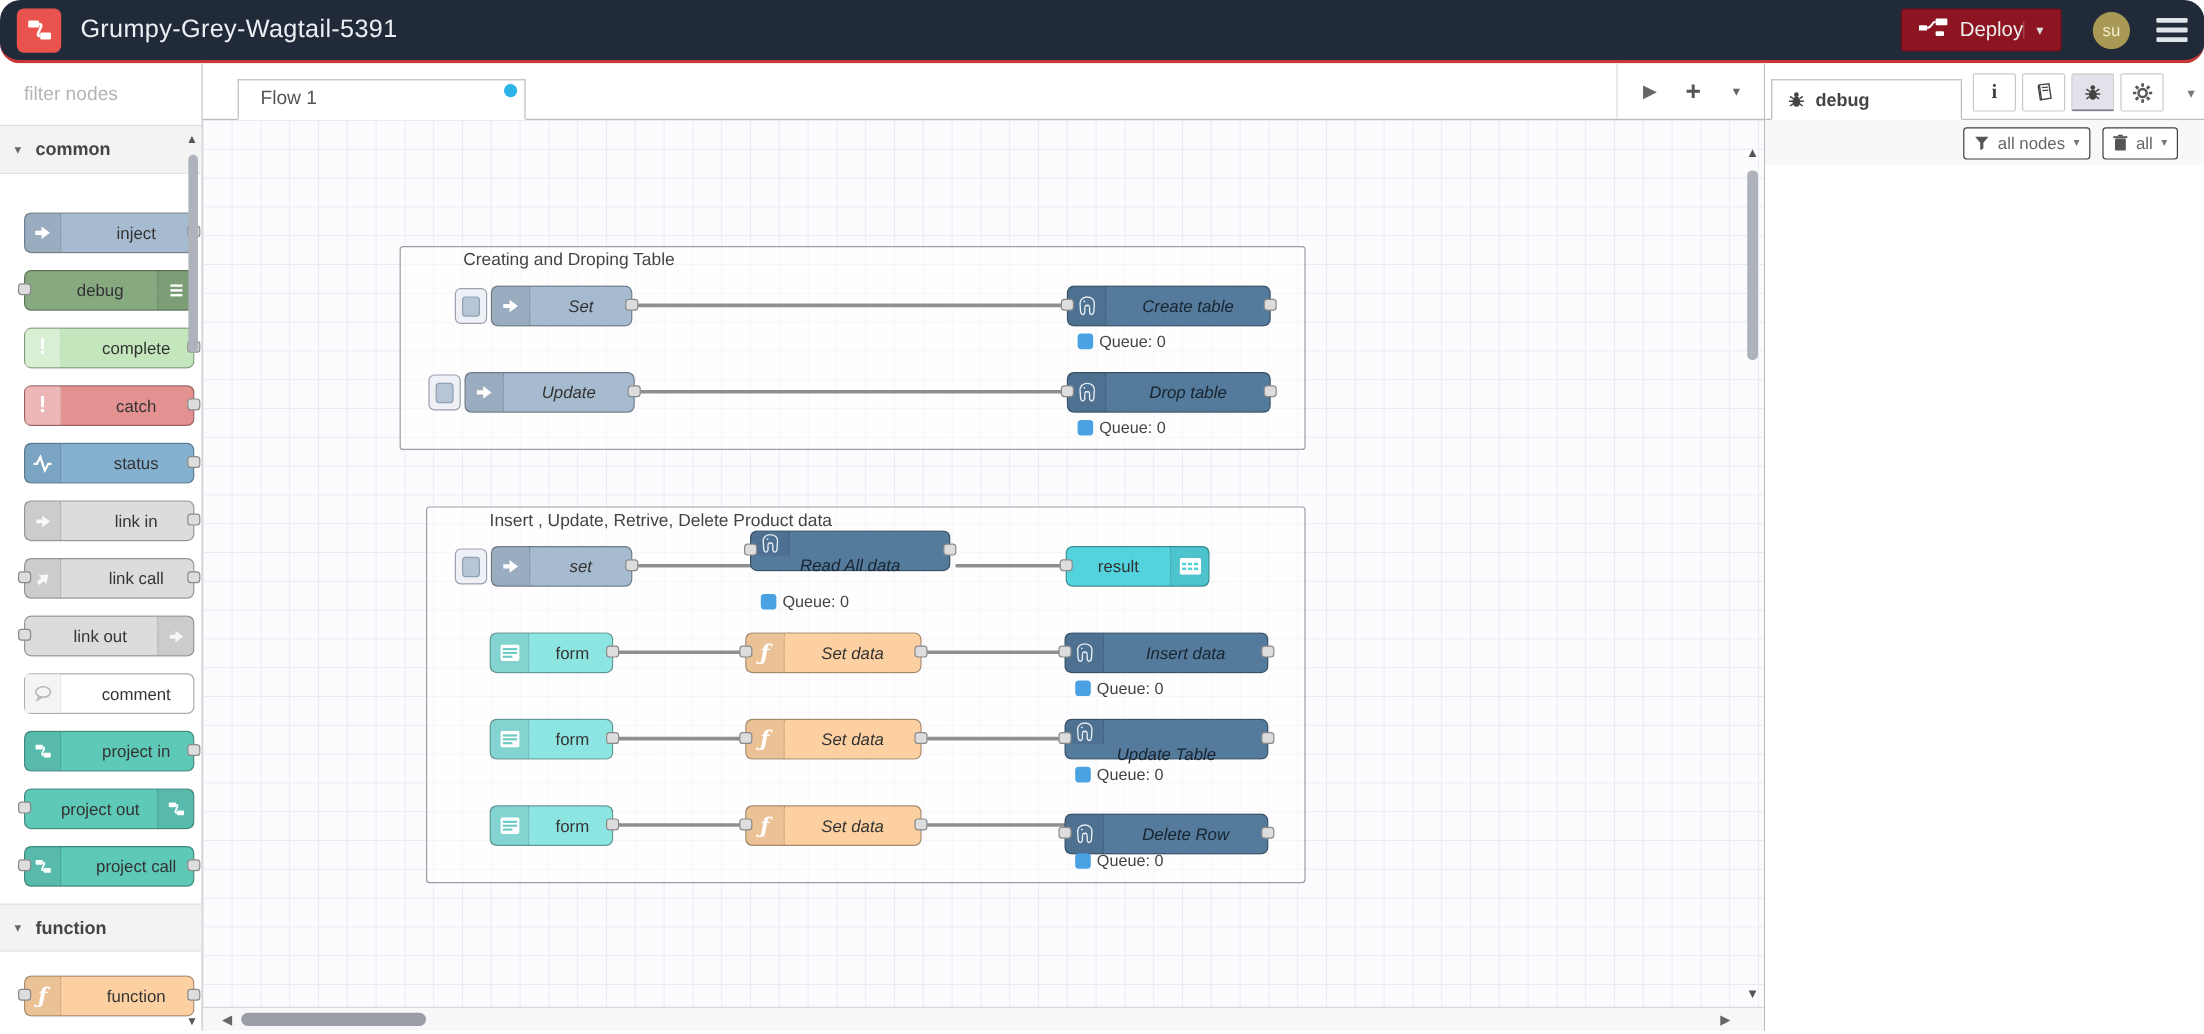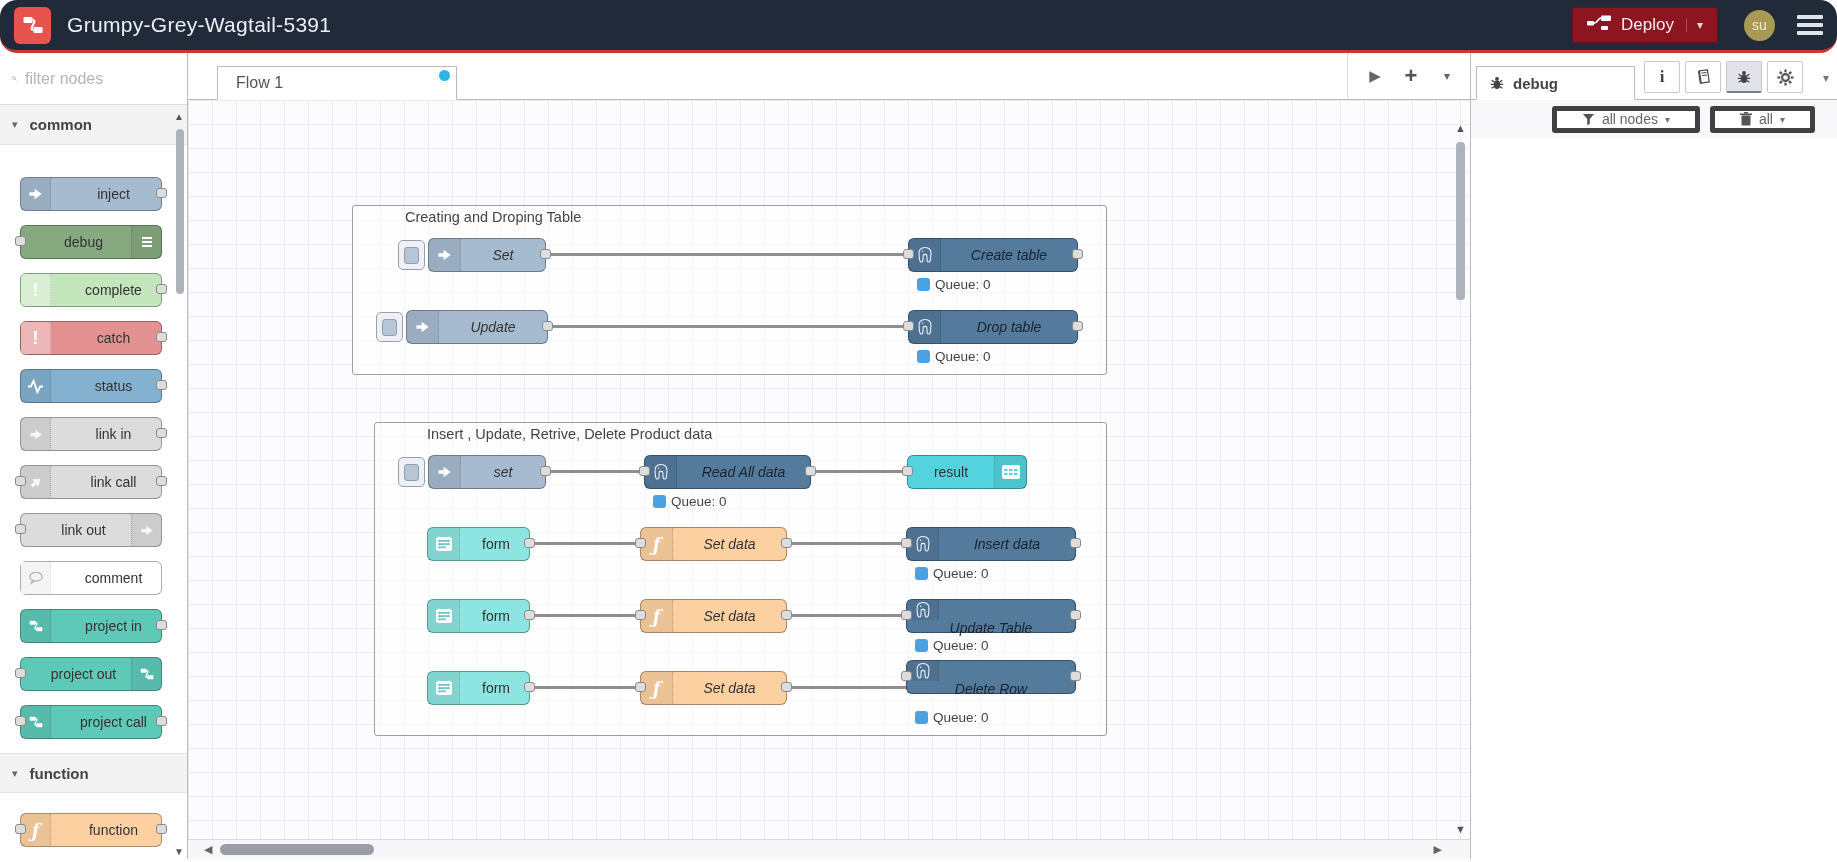--- a/index.html
+++ b/index.html
@@ -8,31 +8,31 @@
 
   
   .header { height:53px; background:#212a39; border-bottom:3px solid #c73737;
     display:flex; align-items:center; padding:0 14px;border-radius:17px; }
   .logo { width:37px; height:37px; background:#e9534e; border-radius:6px;
     display:flex; align-items:center; justify-content:center; }
   .app-title { color:#eceff4; font-size:21px; margin-left:16px; letter-spacing:.3px; }
   .header-spacer { flex:1; }
   .deploy-btn { height:36px; background:#8c1521; border:1px solid #6e0f18; border-radius:3px;
     color:#eee; font-size:17px; display:flex; align-items:center; padding:0 14px; cursor:pointer; }
-  .deploy-btn .dlabel { margin:0 12px 0 10px; }
+  .deploy-btn .dlabel { margin:0 0 0 10px; }
   .deploy-caret { color:#ddd; font-size:12px; padding-left:10px; border-left:1px solid rgba(255,255,255,.25); }
   .avatar { width:31px; height:31px; border-radius:50%; background:#a89a55; color:#f3eccb;
     font-size:14px; display:flex; align-items:center; justify-content:center; margin:0 22px 0 26px; }
   .hamburger { width:26px; display:flex; flex-direction:column; gap:4px; cursor:pointer; }
   .hamburger div { height:4px; background:#dfe3ea; border-radius:1px; }
 
   .main { display:flex; height:806px; }
 
   
-  .palette { width:188px; border-right:1px solid #bbb; position:relative; background:#fff; overflow:hidden; }
+  .palette { width:169px; border-right:1px solid #bbb; position:relative; background:#fff; overflow:hidden; }
   .filter-row { height:52px; display:flex; align-items:center; padding:0 12px; border-bottom:1px solid #ddd; }
   .filter-input { border:none; outline:none; font-size:16px; color:#555; width:150px; margin-left:8px;
     font-family:inherit; background:transparent; }
   .filter-input::placeholder { color:#b5b5b5; }
   .cat-header { height:40px; background:#f3f3f3; border-bottom:1px solid #e3e3e3;
     display:flex; align-items:center; padding:0 12px; cursor:pointer; }
   .cat-header .chev { color:#666; font-size:11px; margin-right:12px; }
   .cat-header .cat-label { font-weight:bold; font-size:15px; color:#444; }
   .pnode-list { padding:32px 0 0 20px; }
   .pnode { position:relative; width:142px; height:34px; border-radius:6px; margin-bottom:14px;
@@ -104,22 +104,22 @@
   .sb-tab { position:absolute; left:5px; bottom:-1px; width:159px; height:34px; background:#fff;
     border:1px solid #bbb; border-bottom:1px solid #fff; display:flex; align-items:center;
     padding-left:12px; gap:8px; font-size:15px; font-weight:bold; color:#444; cursor:pointer; }
   .sb-tools { position:absolute; right:34px; bottom:6px; display:flex; gap:5px; }
   .sb-btn { width:36px; height:32px; border:1px solid #c9c9c9; border-radius:2px; background:#fff;
     display:flex; align-items:center; justify-content:center; cursor:pointer; }
   .sb-btn.active { background:#e2e2ea; border-bottom:2px solid #7d7d8a; }
   .sb-caret { position:absolute; right:8px; bottom:14px; color:#777; font-size:12px; cursor:pointer; }
   .sb-filterrow { height:38px; background:#f8f8fa; display:flex; align-items:center;
     justify-content:flex-end; gap:10px; padding-right:22px; }
-  .pill-btn { height:27px; border:5px solid #404040; border-radius:3px; background:#fff; color:#666;
-    font-size:14px; display:flex; align-items:center; gap:7px; padding:0 25px; cursor:pointer; }
+  .pill-btn { height:27px; border:1px solid #404040; border-radius:3px; background:#fff; color:#666;
+    font-size:14px; display:flex; align-items:center; gap:7px; padding:0 8px; cursor:pointer; }
   .pill-btn .caret { font-size:10px; color:#777; }
   .sb-body { flex:1; background:#fff; }
   .iserif { font-family:"Liberation Serif","DejaVu Serif",serif; font-weight:bold; font-size:17px; color:#444; }
   .fx { font-family:"DejaVu Serif",serif; font-style:italic; font-weight:bold; color:#fff; font-size:18px; }
 </style>
 </head>
 <body>
 
 <div class="header">
   <div class="logo">
@@ -414,21 +414,21 @@
         </div>
       <div class="fnode c-inject" style="left:240px;top:355px;width:118px;">
         <span class="nicon">
           <svg width="15" height="14" viewBox="0 0 16 16">
               <path d="M1 6 h6 v-4 l8 6 -8 6 v-4 h-6 z" fill="#fff"></path>
             </svg>
         </span>
         <span class="nlabel mod">set</span>
         <span class="pport r"></span>
       </div>
-      <div class="fnode c-pg" style="left:456px;top:355px;width:167px;">
+      <div class="fnode c-pg" style="left:456px;top:342px;width:167px;flex-direction:column;">
         <span class="nicon">
           <svg width="20" height="20" viewBox="0 0 20 20" fill="none" stroke="#eef3f8" stroke-width="1.1">
             <path d="M10 2.5 C 5.5 2.5 3.6 5.4 4.1 9.2 C 4.6 13 3.8 15.8 5.6 16.8 C 7 17.6 8 16.3 8 14.8 L8 11.5"></path>
             <path d="M10 2.5 C 14.5 2.5 16.4 5.4 15.9 9.2 C 15.4 13 16.2 15.8 14.4 16.8 C 13 17.6 12 16.3 12 14.8 L12 11.5"></path>
             <path d="M8 11.5 C 8 9.5 9.3 8.8 10 9.8 C 10.7 8.8 12 9.5 12 11.5"></path>
             <circle cx="7.6" cy="6.2" r=".7" fill="#eef3f8" stroke="none"></circle>
           </svg>
         </span>
         <span class="nlabel mod">Read All data</span>
         <span class="pport l"></span>
@@ -545,21 +545,21 @@
         </span>
         <span class="nlabel">form</span>
         <span class="pport r"></span>
       </div>
       <div class="fnode c-function" style="left:452px;top:571px;width:147px;">
         <span class="nicon fx">ƒ</span>
         <span class="nlabel mod">Set data</span>
         <span class="pport l"></span>
         <span class="pport r"></span>
       </div>
-      <div class="fnode c-pg" style="left:718px;top:560px;width:170px;flex-direction:column;">
+      <div class="fnode c-pg" style="left:718px;top:578px;width:170px;">
         <span class="nicon">
           <svg width="20" height="20" viewBox="0 0 20 20" fill="none" stroke="#eef3f8" stroke-width="1.1">
             <path d="M10 2.5 C 5.5 2.5 3.6 5.4 4.1 9.2 C 4.6 13 3.8 15.8 5.6 16.8 C 7 17.6 8 16.3 8 14.8 L8 11.5"></path>
             <path d="M10 2.5 C 14.5 2.5 16.4 5.4 15.9 9.2 C 15.4 13 16.2 15.8 14.4 16.8 C 13 17.6 12 16.3 12 14.8 L12 11.5"></path>
             <path d="M8 11.5 C 8 9.5 9.3 8.8 10 9.8 C 10.7 8.8 12 9.5 12 11.5"></path>
             <circle cx="7.6" cy="6.2" r=".7" fill="#eef3f8" stroke="none"></circle>
           </svg>
         </span>
         <span class="nlabel mod">Delete Row</span>
         <span class="pport l"></span>

